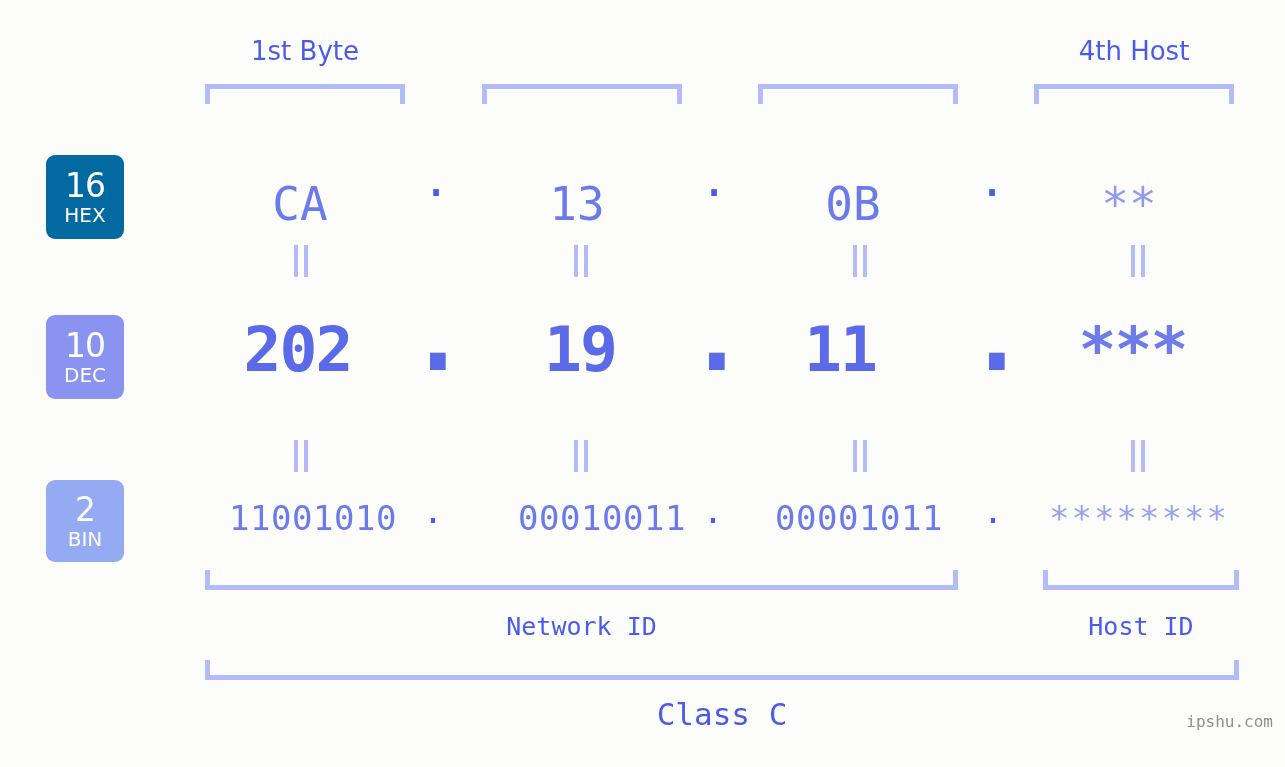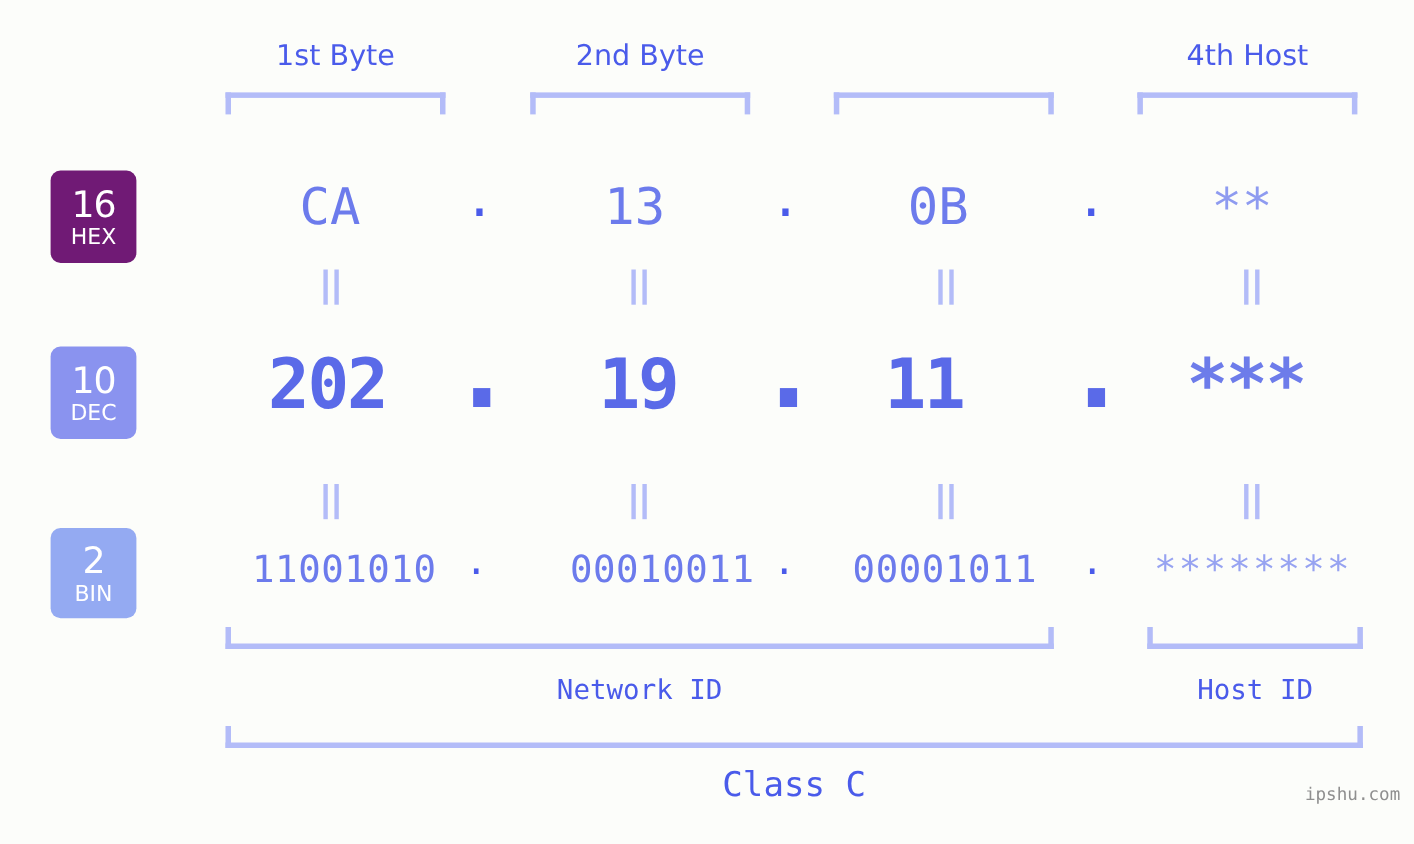--- a/index.html
+++ b/index.html
@@ -71,35 +71,35 @@
     font-size: 33px;
     font-weight: 400;
     letter-spacing: -1px;
   }
   .badge .abbr {
     font-size: 20px;
     font-weight: 400;
     margin-top: 3px;
     letter-spacing: 0px;
   }
-  #badge-hex { top: 155px; height: 84px; background: #701a75; }
+  #badge-hex { top: 155px; height: 84px; background: #0369a1; }
   #badge-dec { top: 315px; height: 84px; background: #8a93ef; }
   #badge-bin { top: 480px; height: 82px; background: #94aaf2; }
 
   
   .value-cell {
     position: absolute;
     text-align: center;
     white-space: nowrap;
     font-family: "DejaVu Sans Mono", monospace;
   }
 
   
   .row-hex .value-cell {
-    top: 150px;
+    top: 166px;
     height: 76px;
     line-height: 76px;
     font-size: 46px;
     color: #6c7bec;
     font-weight: 400;
   }
   .row-hex .value-cell.masked { color: #8e9bf0; }
 
   
   .row-dec .value-cell {
@@ -185,21 +185,20 @@
     letter-spacing: 0px;
     white-space: nowrap;
   }
 </style>
 </head>
 <body>
 
 <div id="stage">
 
   <div class="byte-head" style="left:205px; width:200px;">1st Byte</div>
-  <div class="byte-head" style="left:482px; width:200px;">2nd Byte</div>
   <div class="byte-head" style="left:1034px; width:200px;">4th Host</div>
 
   <div class="bracket bracket-down" style="left:205px; top:84px; width:200px;"></div>
   <div class="bracket bracket-down" style="left:482px; top:84px; width:200px;"></div>
   <div class="bracket bracket-down" style="left:758px; top:84px; width:200px;"></div>
   <div class="bracket bracket-down" style="left:1034px; top:84px; width:200px;"></div>
 
   <div class="badge" id="badge-hex">
     <span class="num">16</span>
     <span class="abbr">HEX</span>

